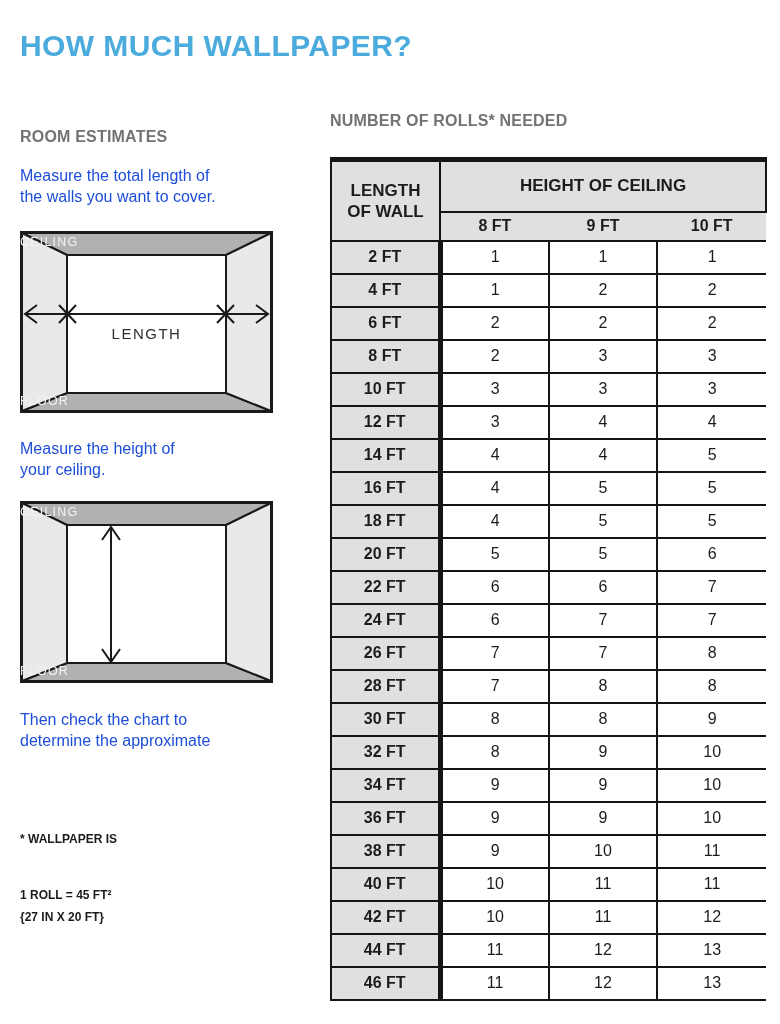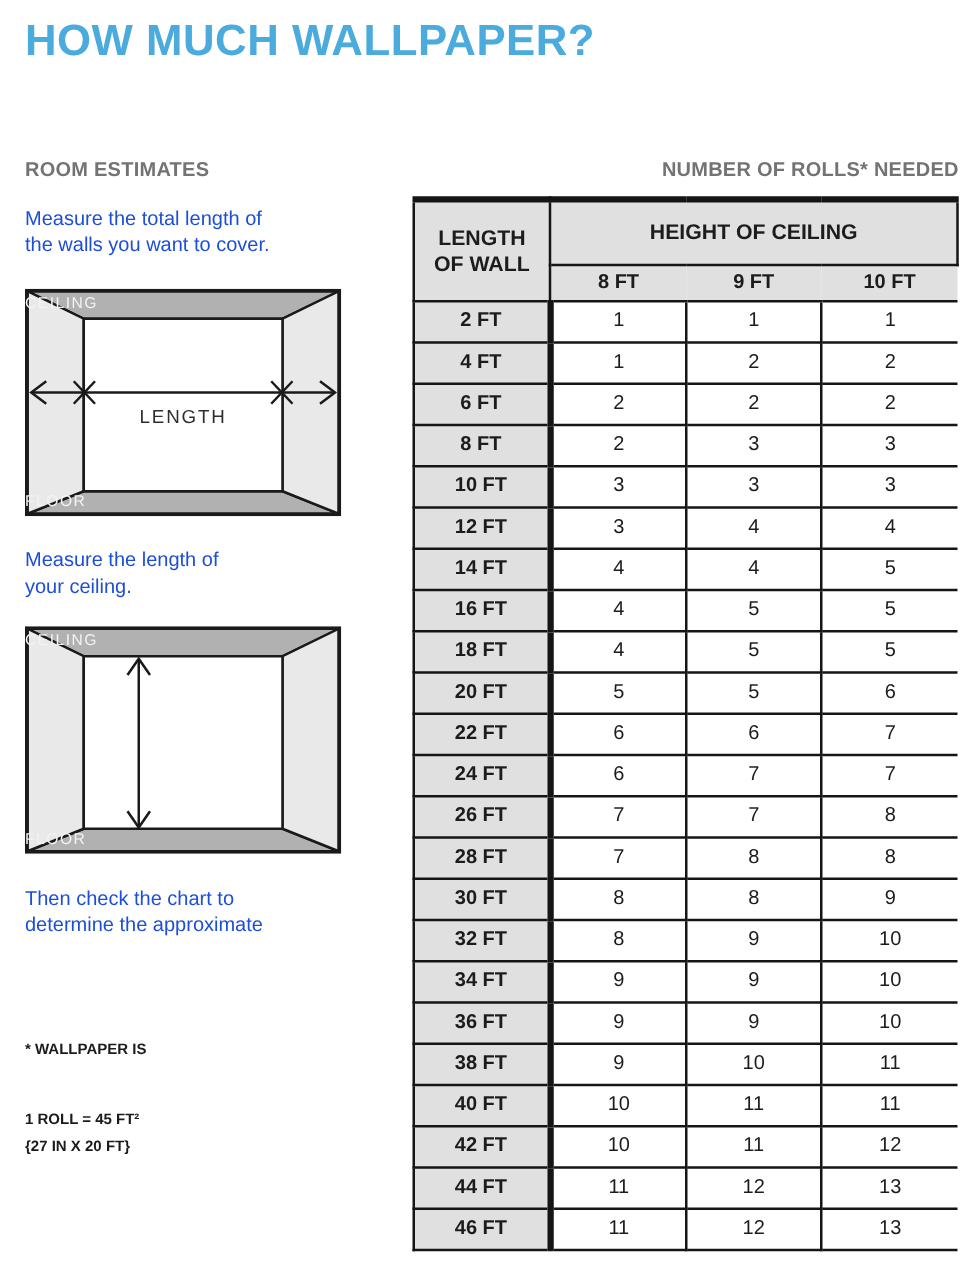--- a/index.html
+++ b/index.html
@@ -7,22 +7,22 @@
   body { font-family: "Liberation Sans", sans-serif; }
   #page {
     position: relative;
     width: 780px;
     height: 1024px;
     background: #ffffff;
     overflow: hidden;
   }
   .page-title {
     position: absolute;
-    left: 20px; top: 13px;
-    font-size: 35px;
+    left: 20px; top: 29px;
+    font-size: 30px;
     font-weight: bold;
     letter-spacing: 0.4px;
     color: #4aabdc;
   }
   .section-heading {
     position: absolute;
     font-size: 16px;
     font-weight: bold;
     letter-spacing: 0.2px;
     color: #737373;
@@ -140,21 +140,21 @@
         <line x1="197" y1="74" x2="214" y2="92"></line>
         <line x1="214" y1="74" x2="197" y2="92"></line>
       </g>
     </svg>
     <span class="diagram-band-label" style="top:4px;">CEILING</span>
     <span class="diagram-band-label" style="top:163px;">FLOOR</span>
     <span class="diagram-dim-label" style="top:94px;">LENGTH</span>
   </div>
 
   <div class="body-copy" style="top:438px;">
-    <div>Measure the length of</div>
+    <div>Measure the height of</div>
     <div>your ceiling.</div>
   </div>
 
   <div class="room-diagram" style="top:501px;">
     <svg width="253" height="182" viewBox="0 0 253 182">
       <polygon points="2,2 251,2 206,24 47,24" fill="#b1b1b1" stroke="#1a1a1a" stroke-width="2"></polygon>
       <polygon points="47,162 206,162 251,180 2,180" fill="#b1b1b1" stroke="#1a1a1a" stroke-width="2"></polygon>
       <polygon points="2,2 47,24 47,162 2,180" fill="#e9e9e9" stroke="#1a1a1a" stroke-width="2"></polygon>
       <polygon points="251,2 206,24 206,162 251,180" fill="#e9e9e9" stroke="#1a1a1a" stroke-width="2"></polygon>
       <rect x="47" y="24" width="159" height="138" fill="#ffffff" stroke="#1a1a1a" stroke-width="2"></rect>
@@ -176,21 +176,21 @@
 
   <div class="bold-copy" style="top:829px;">
     <div>* WALLPAPER IS</div>
   </div>
 
   <div class="bold-copy" style="top:884px; line-height:22px;">
     <div>1 ROLL = 45 FT²</div>
     <div>{27 IN X 20 FT}</div>
   </div>
 
-  <h2 class="section-heading" style="left:330px; top:128px; width:437px; text-align:right;">NUMBER OF ROLLS* NEEDED</h2>
+  <h2 class="section-heading" style="left:330px; top:112px; width:437px; text-align:left;">NUMBER OF ROLLS* NEEDED</h2>
 
   <div class="table-wrap">
     <table class="rolls">
       <thead>
         <tr>
           <th class="hdr-cell row-header" rowspan="2">
             <div>LENGTH</div>
             <div>OF WALL</div>
           </th>
           <th class="hdr-cell group-header" colspan="3">HEIGHT OF CEILING</th>

